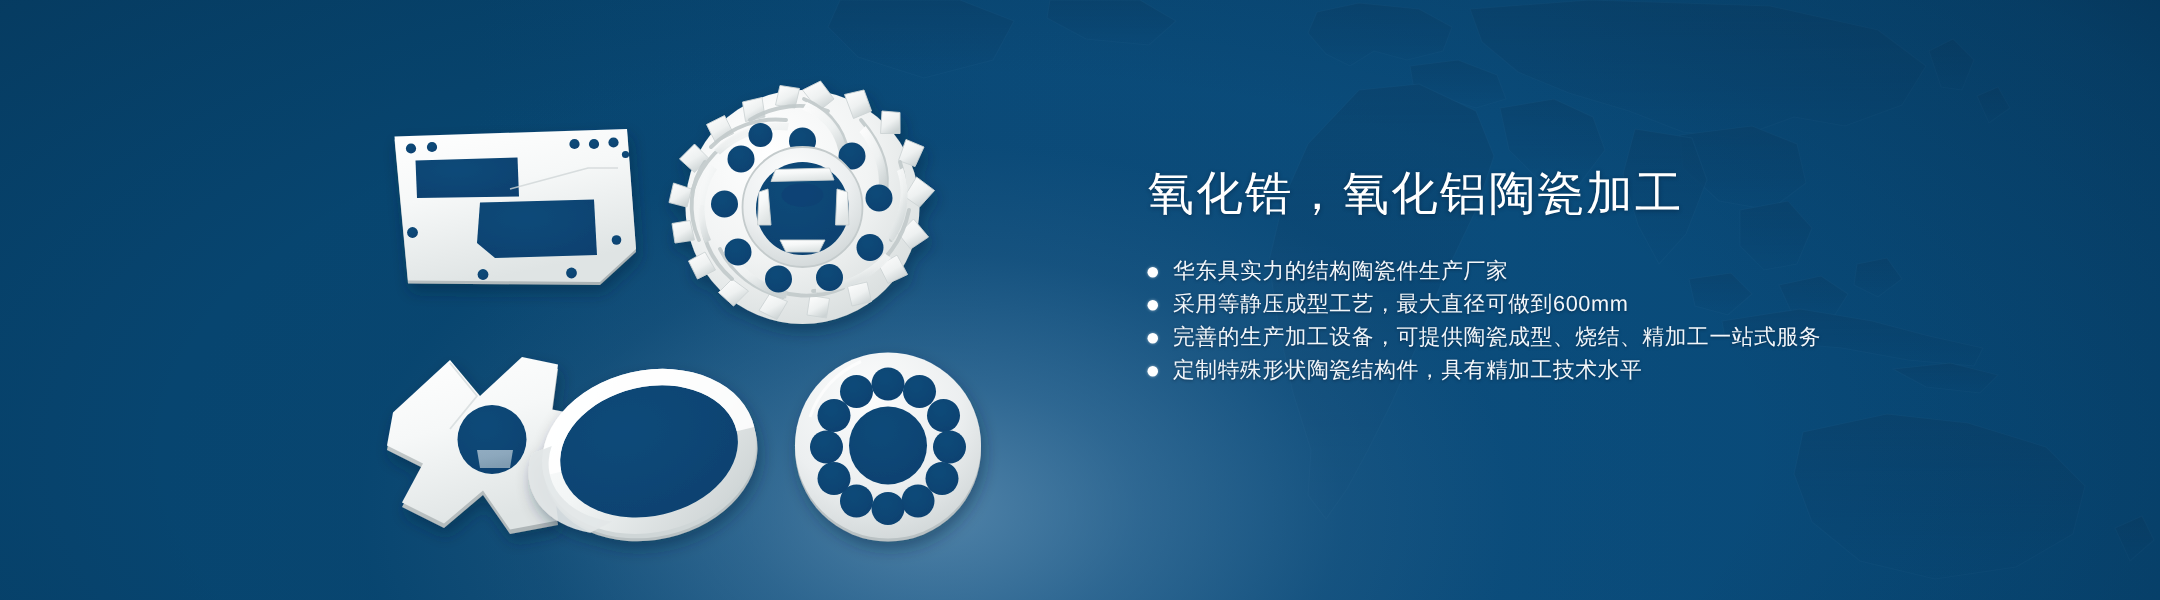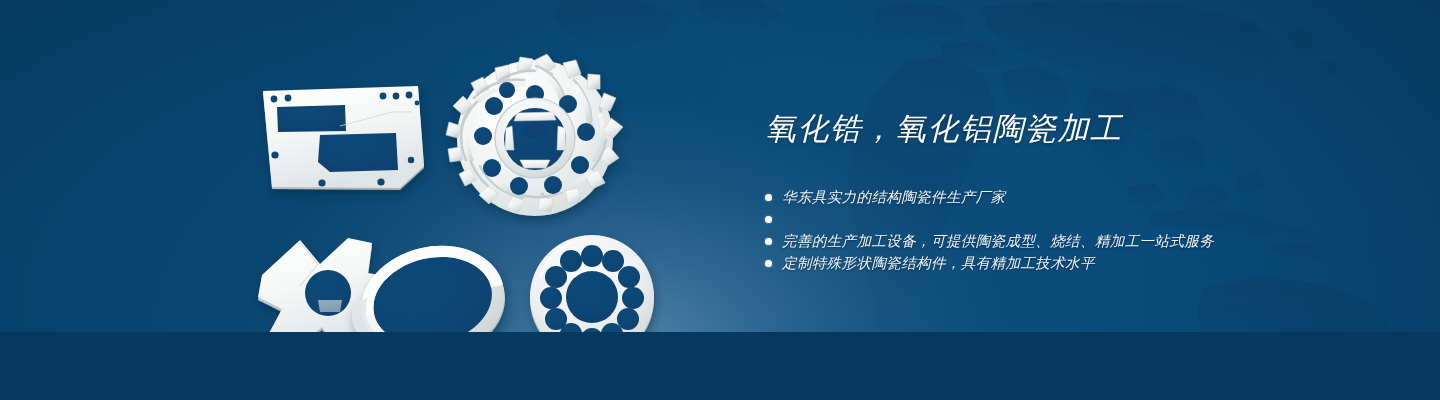--- a/index.html
+++ b/index.html
@@ -5,24 +5,23 @@
   * { margin:0; padding:0; box-sizing:border-box; }
   html,body { background:#06395f; }
   body {
     font-family:"Liberation Sans","DejaVu Sans",sans-serif;
     -webkit-font-smoothing:antialiased;
   }
 
   #banner {
     position:relative;
     width:1440px;
-    height:332px;
+    height:400px;
     overflow:hidden;
     background:#404040;
-    font-style:italic;
   }
 
   
   .bg-base {
     position:absolute; inset:0;
     background:
       linear-gradient(90deg,#074570 0%, #07456f 22%, #0a4a78 46%, #0a4c7b 70%, #084876 100%);
   }
   .bg-glow {
     position:absolute; inset:0;
@@ -50,21 +49,21 @@
   .headline {
     color:#ffffff;
     font-size:31px;
     line-height:38px;
     letter-spacing:1.5px;
     font-weight:400;
     white-space:nowrap;
     text-shadow:0 1px 3px rgba(0,20,40,.45);
   }
 
-  .bullets { margin-top:38px; }
+  .bullets { margin-top:22px; }
   .bullet {
     display:flex;
     align-items:center;
     height:22px;
     margin-bottom:0px;
   }
   .dot {
     flex:0 0 auto;
     width:7px; height:7px;
     border-radius:50%;
@@ -337,20 +336,21 @@
 
     <div class="bullets">
 
       <div class="bullet">
         <span class="dot"></span>
         <span class="bullet-text">华东具实力的结构陶瓷件生产厂家</span>
       </div>
 
       <div class="bullet">
         <span class="dot"></span>
+        <span class="bullet-text">采用等静压成型工艺，最大直径可做到600mm</span>
       </div>
 
       <div class="bullet">
         <span class="dot"></span>
         <span class="bullet-text">完善的生产加工设备，可提供陶瓷成型、烧结、精加工一站式服务</span>
       </div>
 
       <div class="bullet">
         <span class="dot"></span>
         <span class="bullet-text">定制特殊形状陶瓷结构件，具有精加工技术水平</span>

